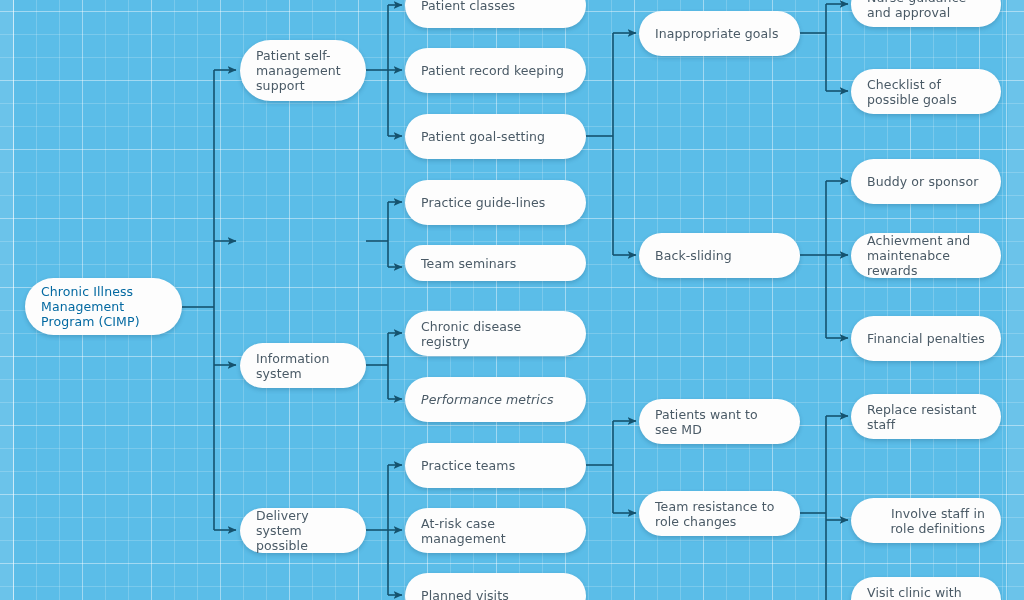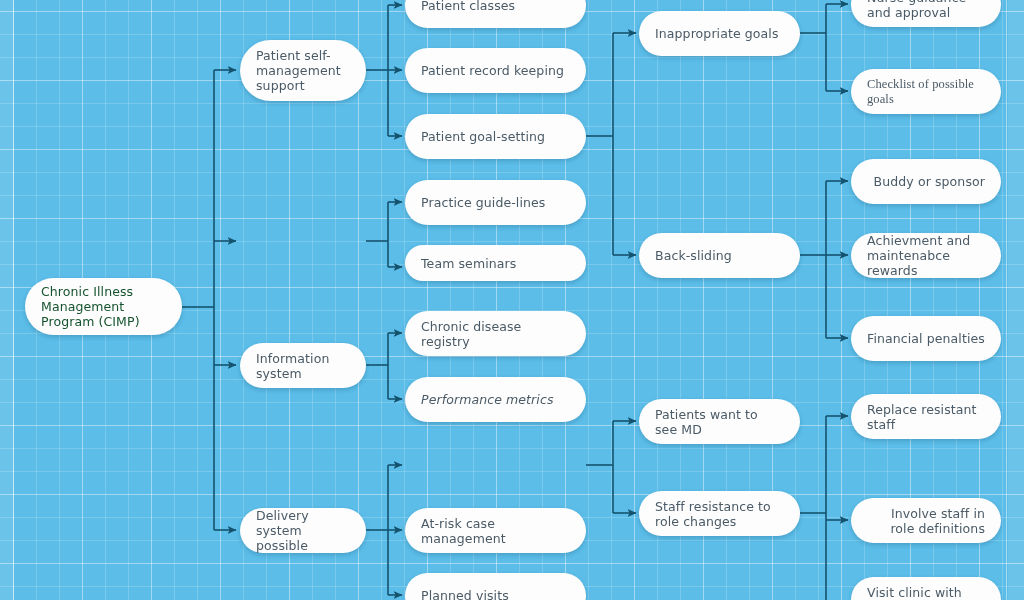--- a/index.html
+++ b/index.html
@@ -44,21 +44,21 @@
     display:flex;align-items:center;
     box-sizing:border-box;
     padding:0 16px;
     font-size:12.5px;
     line-height:15px;
     letter-spacing:.1px;
     z-index:5;
   }
   .node.root{
     font-size:12.5px;
-    color:#14532d;
+    color:#0369a1;
   }
   .node .lbl{display:block;}
 </style>
 </head>
 <body>
 
 <div id="canvas">
 
   <div class="edge-band left"></div>
   <div class="edge-band right"></div>
@@ -158,47 +158,50 @@
   </div>
   <div class="node" style="left:405px;top:245px;width:181px;height:36px;">
     <span class="lbl">Team seminars</span>
   </div>
   <div class="node" style="left:405px;top:311px;width:181px;height:45px;">
     <span class="lbl">Chronic disease registry</span>
   </div>
   <div class="node" style="left:405px;top:377px;width:181px;height:45px;font-style:italic;">
     <span class="lbl">Performance metrics</span>
   </div>
+  <div class="node" style="left:405px;top:443px;width:181px;height:45px;">
+    <span class="lbl">Practice teams</span>
+  </div>
   <div class="node" style="left:405px;top:508px;width:181px;height:45px;">
     <span class="lbl">At-risk case management</span>
   </div>
   <div class="node" style="left:405px;top:573px;width:181px;height:45px;">
     <span class="lbl">Planned visits</span>
   </div>
 
   <div class="node" style="left:639px;top:11px;width:161px;height:45px;">
     <span class="lbl">Inappropriate goals</span>
   </div>
   <div class="node" style="left:639px;top:233px;width:161px;height:45px;">
     <span class="lbl">Back-sliding</span>
   </div>
   <div class="node" style="left:639px;top:399px;width:161px;height:45px;">
     <span class="lbl">Patients want to see MD</span>
   </div>
   <div class="node" style="left:639px;top:491px;width:161px;height:45px;">
-    <span class="lbl">Staff resistance to role changes</span>
+    <span class="lbl">Team resistance to role changes</span>
   </div>
 
   <div class="node" style="left:851px;top:-18px;width:150px;height:45px;">
     <span class="lbl">Nurse guidance and approval</span>
   </div>
-  <div class="node" style="left:851px;top:69px;width:150px;height:45px;font-family:Liberation Serif, serif;">
+  <div class="node" style="left:851px;top:69px;width:150px;height:45px;">
     <span class="lbl">Checklist of possible goals</span>
   </div>
-  <div class="node" style="left:851px;top:159px;width:150px;height:45px;justify-content:flex-end;">
+  <div class="node" style="left:851px;top:159px;width:150px;height:45px;">
     <span class="lbl">Buddy or sponsor</span>
   </div>
   <div class="node" style="left:851px;top:233px;width:150px;height:45px;">
     <span class="lbl">Achievment and maintenabce rewards</span>
   </div>
   <div class="node" style="left:851px;top:316px;width:150px;height:45px;">
     <span class="lbl">Financial penalties</span>
   </div>
   <div class="node" style="left:851px;top:394px;width:150px;height:45px;">
     <span class="lbl">Replace resistant staff</span>

